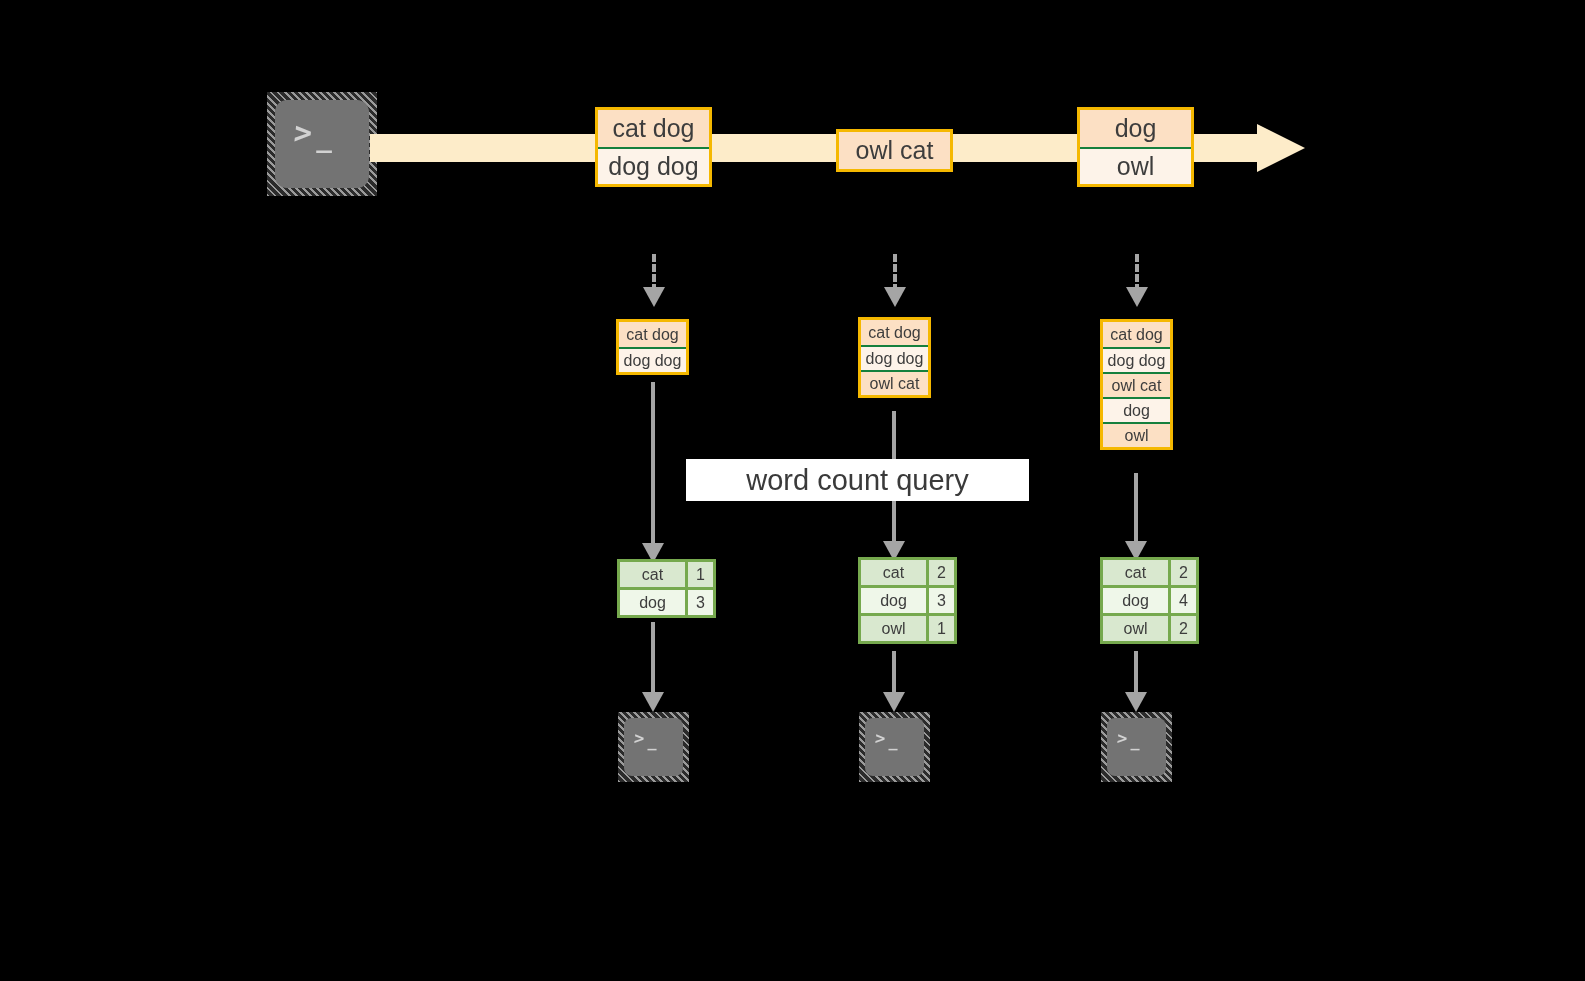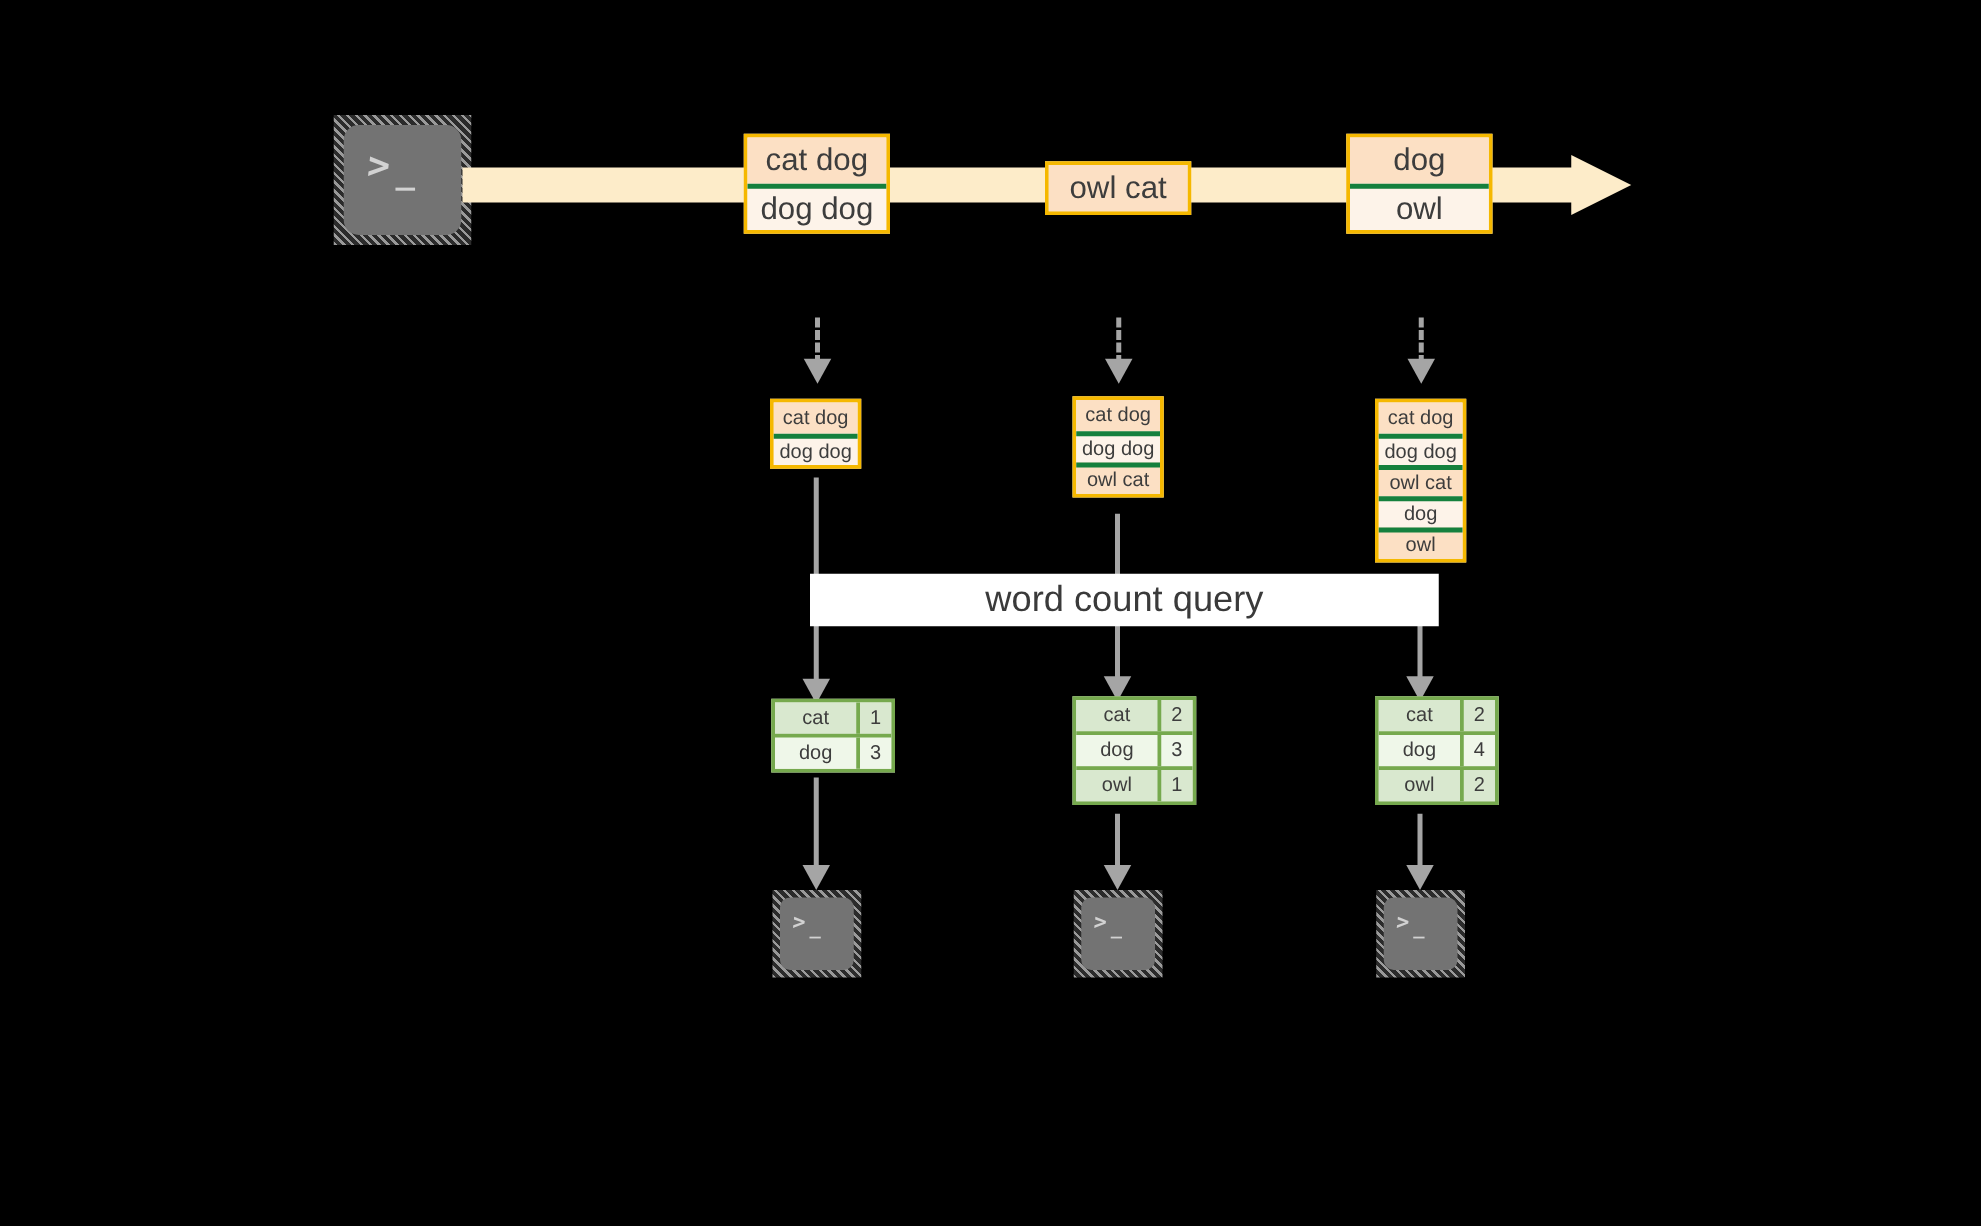--- a/index.html
+++ b/index.html
@@ -88,21 +88,21 @@
     text-align: center;
     color: #3d3d3d;
     white-space: nowrap;
     overflow: hidden;
     display: flex;
     align-items: center;
     justify-content: center;
   }
   .rec-row.dark  { background: #fce0c4; }
   .rec-row.light { background: #fdf3e9; }
-  .rec-row + .rec-row { border-top: 4px solid #15803d; }
+  .rec-row + .rec-row { border-top: 2px solid #15803d; }
 
   
   .rec-stack.big .rec-row { height: 37px; font-size: 25px; }
   
   .rec-stack.mini .rec-row { height: 25px; font-size: 16px; }
 
   
   .count-table {
     position: absolute;
     box-sizing: border-box;
@@ -255,21 +255,21 @@
       <span class="term-glyph und">_</span>
     </div>
   </div>
 
   <div class="vline dashed" style="left:1135px; top:254px; height:38px;"></div>
   <div class="vhead" style="left:1126px; top:287px;"></div>
 
   <div class="vline" style="left:1134px; top:473px; height:93px;"></div>
   <div class="vhead" style="left:1125px; top:541px;"></div>
 
-  <div class="query-label" style="left:648px; top:459px; width:503px; height:42px;">word count query</div>
+  <div class="query-label" style="left:686px; top:459px; width:343px; height:42px;">word count query</div>
 
   <div class="rec-stack mini" style="left:1100px; top:319px; width:73px;">
     <div class="rec-row dark">cat dog</div>
     <div class="rec-row light">dog dog</div>
     <div class="rec-row dark">owl cat</div>
     <div class="rec-row light">dog</div>
     <div class="rec-row dark">owl</div>
   </div>
 
   <div class="count-table" style="left:1100px; top:557px;">

